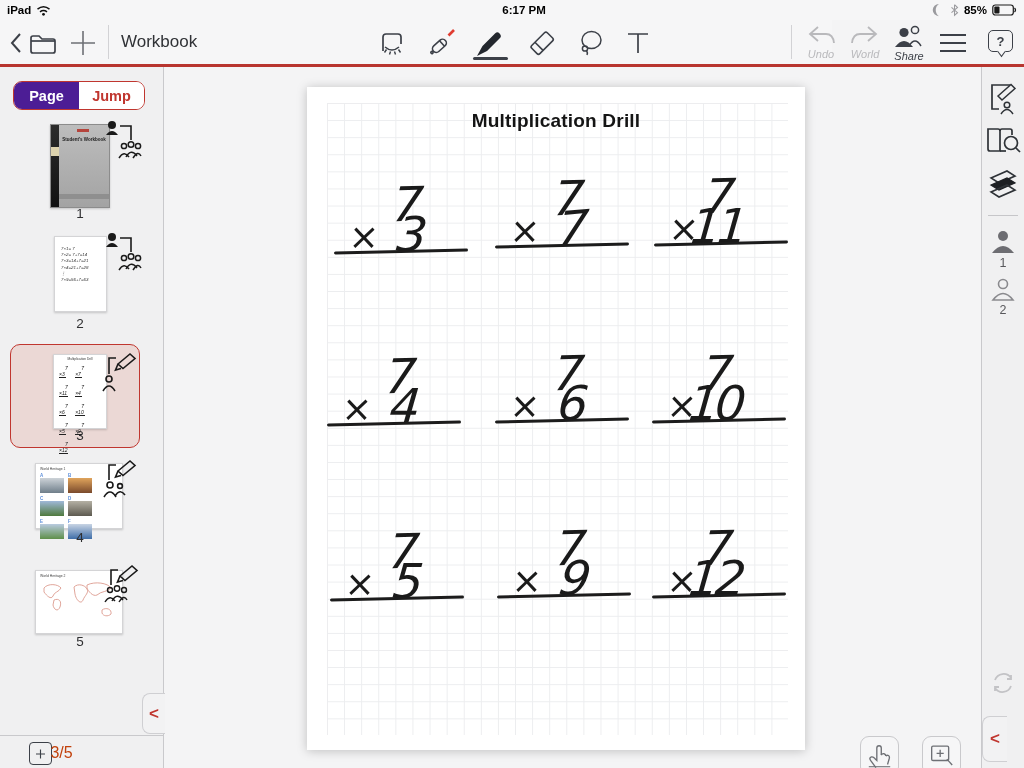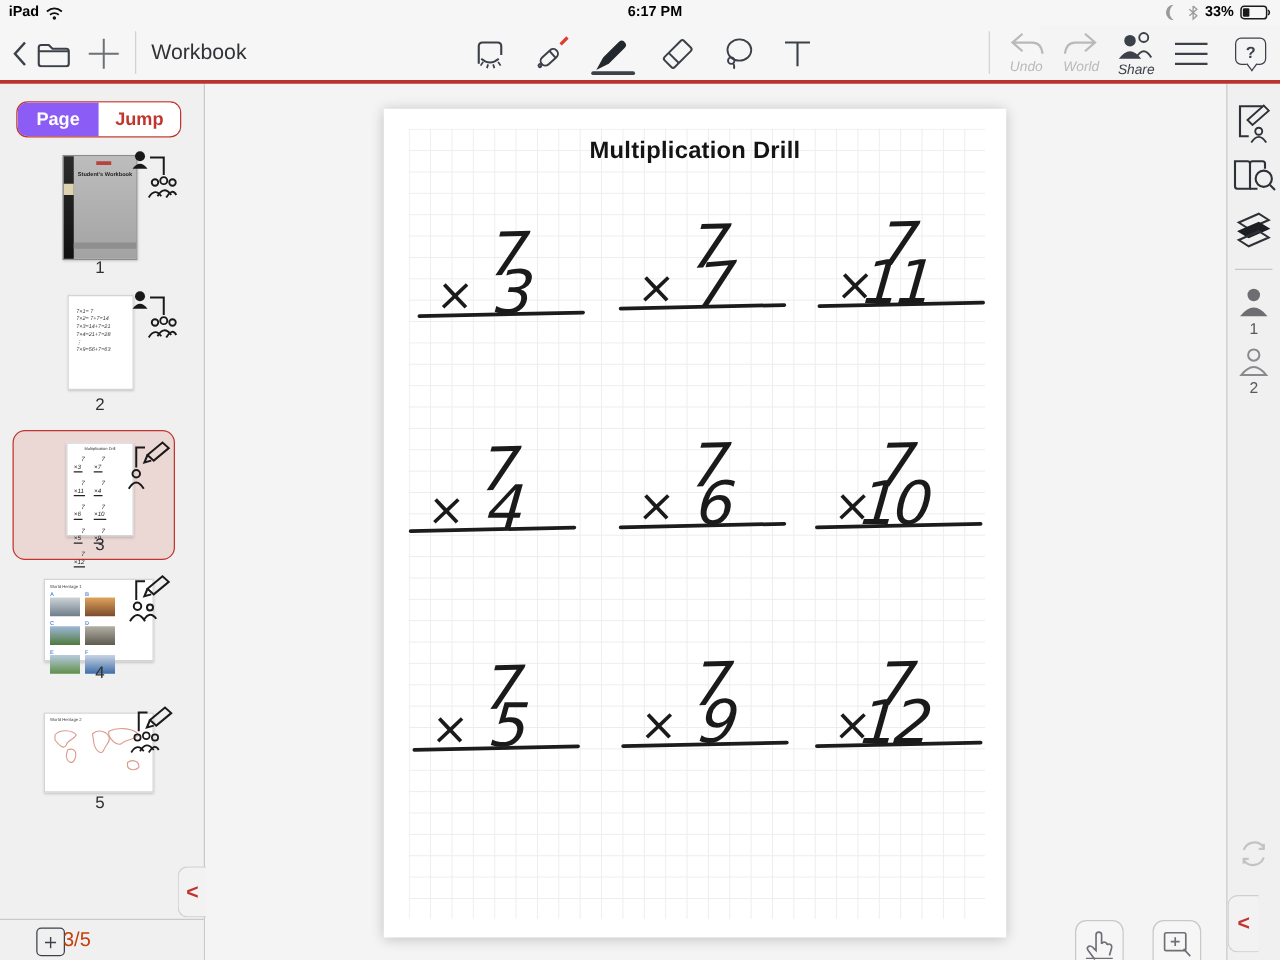--- a/index.html
+++ b/index.html
@@ -30,21 +30,21 @@
   .helpbox{position:absolute;left:988px;top:10px;width:25px;height:22px;border:1.7px solid #3c4048;border-radius:5px;
            display:flex;align-items:center;justify-content:center;font-size:13px;font-weight:700;color:#3c4048;background:none;}
   .helpbox::after{content:"";position:absolute;left:9px;bottom:-4px;width:6px;height:6px;background:#f6f6f7;
            border-right:1.7px solid #3c4048;border-bottom:1.7px solid #3c4048;transform:rotate(45deg) skew(8deg,8deg);}
 
   
   .sidebar{position:absolute;left:0;top:67px;width:164px;height:701px;background:#f0f0f1;border-right:1px solid #c9c9cc;}
   .segmented{position:absolute;left:13px;top:14px;width:132px;height:29px;border:1.5px solid #c0362f;border-radius:9px;
              overflow:hidden;display:flex;background:#fff;}
   .seg{flex:1;display:flex;align-items:center;justify-content:center;font-size:14.5px;font-weight:700;}
-  .seg.on{background:#8b5cf6;color:#fff;text-align:right;}
+  .seg.on{background:#4c1d95;color:#fff;text-align:right;}
   .seg.off{background:#fff;color:#c0362f;}
   .thumb{position:absolute;background:#fff;border:1px solid #d4d4d6;box-shadow:0 1px 2px rgba(0,0,0,.18);}
   .pagenum{position:absolute;width:60px;text-align:center;font-size:13.5px;color:#2f2f31;}
   .selwrap{position:absolute;left:10px;top:277px;width:130px;height:104px;background:#ebd8d5;border:1.5px solid #c0362f;border-radius:10px;}
   .badge{position:absolute;z-index:3;}
   
   .book{left:50px;top:57px;width:60px;height:84px;background:linear-gradient(#bdbdbd,#a3a3a3);border:1px solid #8c8c8c;}
   .book .spine{position:absolute;left:0;top:0;width:8px;height:100%;background:linear-gradient(#2c2c2c,#111);}
   .book .band{position:absolute;left:0;top:22px;width:8px;height:9px;background:#ddd3ae;}
   .book .tag{position:absolute;left:26px;top:4px;width:12px;height:3px;background:#b5443c;}
@@ -127,21 +127,21 @@
       </svg>
     </div>
     <div class="sb-time">6:17 PM</div>
     <div class="sb-right">
       <svg width="14" height="14" viewBox="0 0 16 16">
         <path d="M9 1 a7 7 0 1 0 0 14 a8.6 8.6 0 0 1 0 -14 z" fill="#9a9a9e"></path>
       </svg>
       <svg width="9" height="14" viewBox="0 0 12 16">
         <path d="M6 1 V15 L10 11.5 L2 4.5 M2 11.5 L10 4.5 L6 1" fill="none" stroke="#9a9a9e" stroke-width="1.4"></path>
       </svg>
-      <span>33%</span>
+      <span>85%</span>
       <svg width="25" height="12" viewBox="0 0 25 12">
         <rect x="0.8" y="1" width="20.5" height="10" rx="2.5" fill="none" stroke="#1a1a1a" stroke-width="1.2"></rect>
         <rect x="2.3" y="2.6" width="5.2" height="6.8" rx="1" fill="#1a1a1a"></rect>
         <path d="M22.5 4 q2 2 0 4" fill="none" stroke="#1a1a1a" stroke-width="1.2"></path>
       </svg>
     </div>
   </div>
 
   <div class="toolbar">
     <button class="tbtn" style="left:4px;width:22px;">

